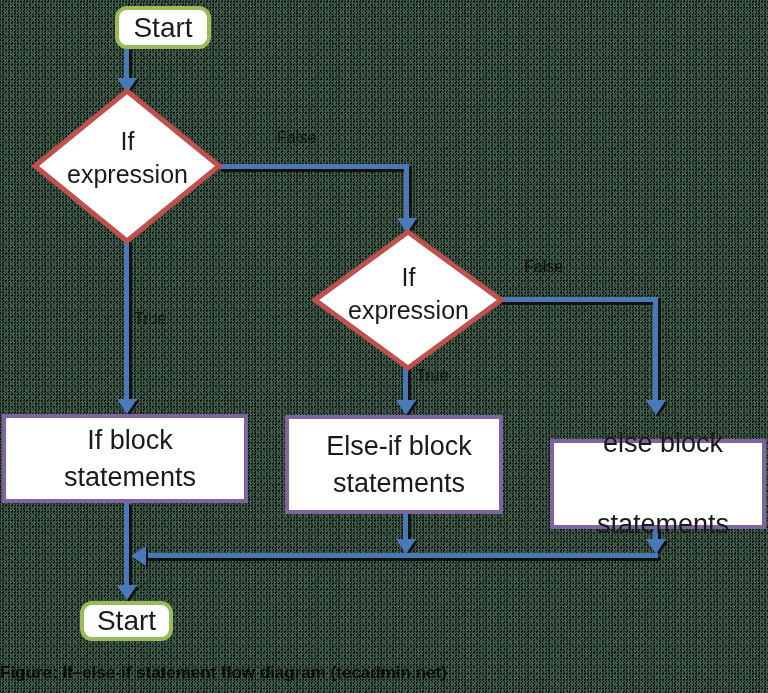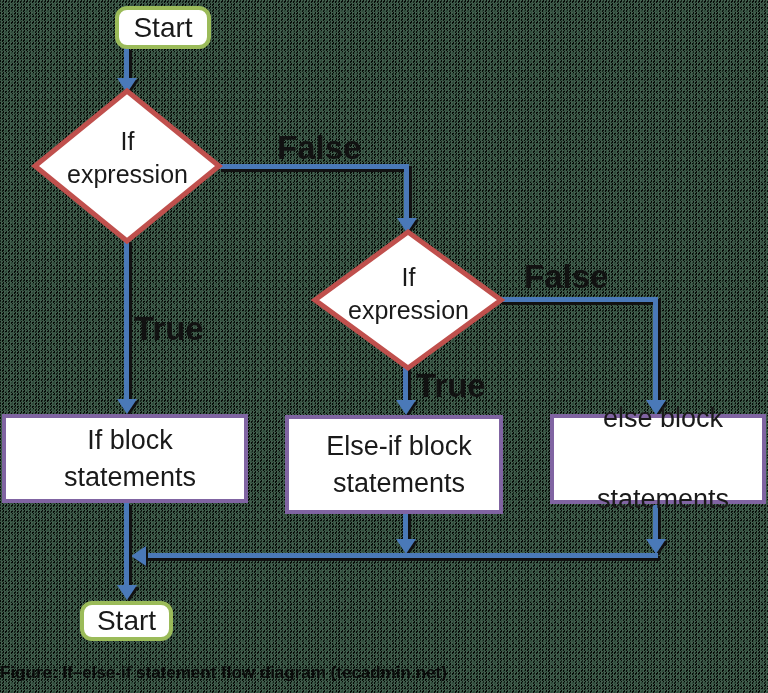--- a/index.html
+++ b/index.html
@@ -36,21 +36,21 @@
     color:var(--node-text,#1a1a1a);font-size:27px;line-height:37px;box-sizing:border-box;
     text-align:center;
     padding-left:10px;
   }
   .diamond-svg{position:absolute;}
   .diamond-label{
     position:absolute;display:flex;flex-direction:column;align-items:center;justify-content:center;
     color:var(--node-text,#1a1a1a);font-size:25px;line-height:33px;text-align:center;pointer-events:none;
   }
   .edge-label{
-    position:absolute;color:var(--edge-label-text,#111);font-weight:bold;font-size:33px;
+    position:absolute;color:var(--edge-label-text,#111);font-weight:normal;font-size:16px;
   }
   .watermark{
     position:absolute;left:150px;top:250px;font-size:31px;font-weight:bold;
     color:var(--watermark-text,#d8d8d8);letter-spacing:1px;
     text-shadow:1px 1px 0 rgba(40,40,40,.8), -1px 0 0 rgba(150,60,60,.45);
   }
   .caption{
     position:absolute;left:0;top:663px;width:100%;text-align:left;
     color:var(--caption-text,#0a0a0a);font-size:17px;font-weight:bold;
   }
@@ -112,21 +112,21 @@
   <div class="process" style="left:2px;top:414px;width:246px;height:89px;">
     <span>If block</span>
     <span>statements</span>
   </div>
 
   <div class="process" style="left:285px;top:415px;width:218px;height:99px;">
     <span>Else-if block</span>
     <span>statements</span>
   </div>
 
-  <div class="process" style="left:550px;top:414px;width:216px;height:90px;gap:44px;">
+  <div class="process" style="left:550px;top:439px;width:216px;height:90px;gap:44px;">
     <span>else block</span>
     <span>statements</span>
   </div>
 
   <div class="terminator" style="left:80px;top:601px;width:93px;height:40px;">
     <span>Start</span>
   </div>
 
   <div class="edge-label" style="left:277px;top:129px;">False</div>
   <div class="edge-label" style="left:134px;top:310px;">True</div>

